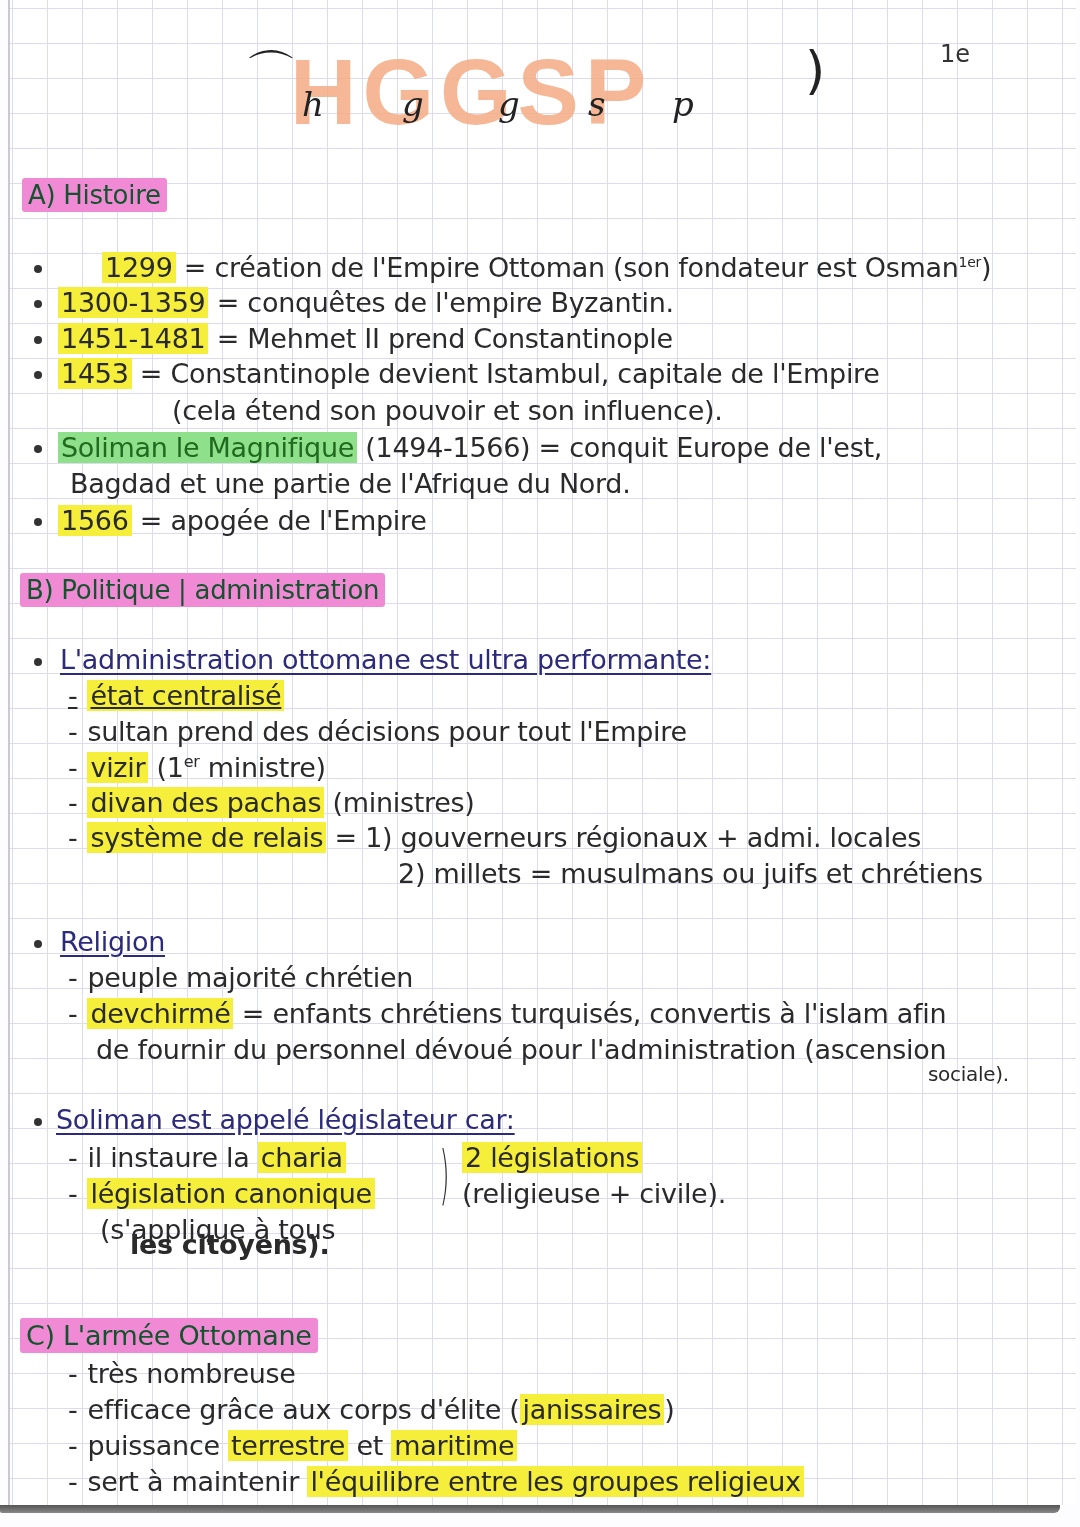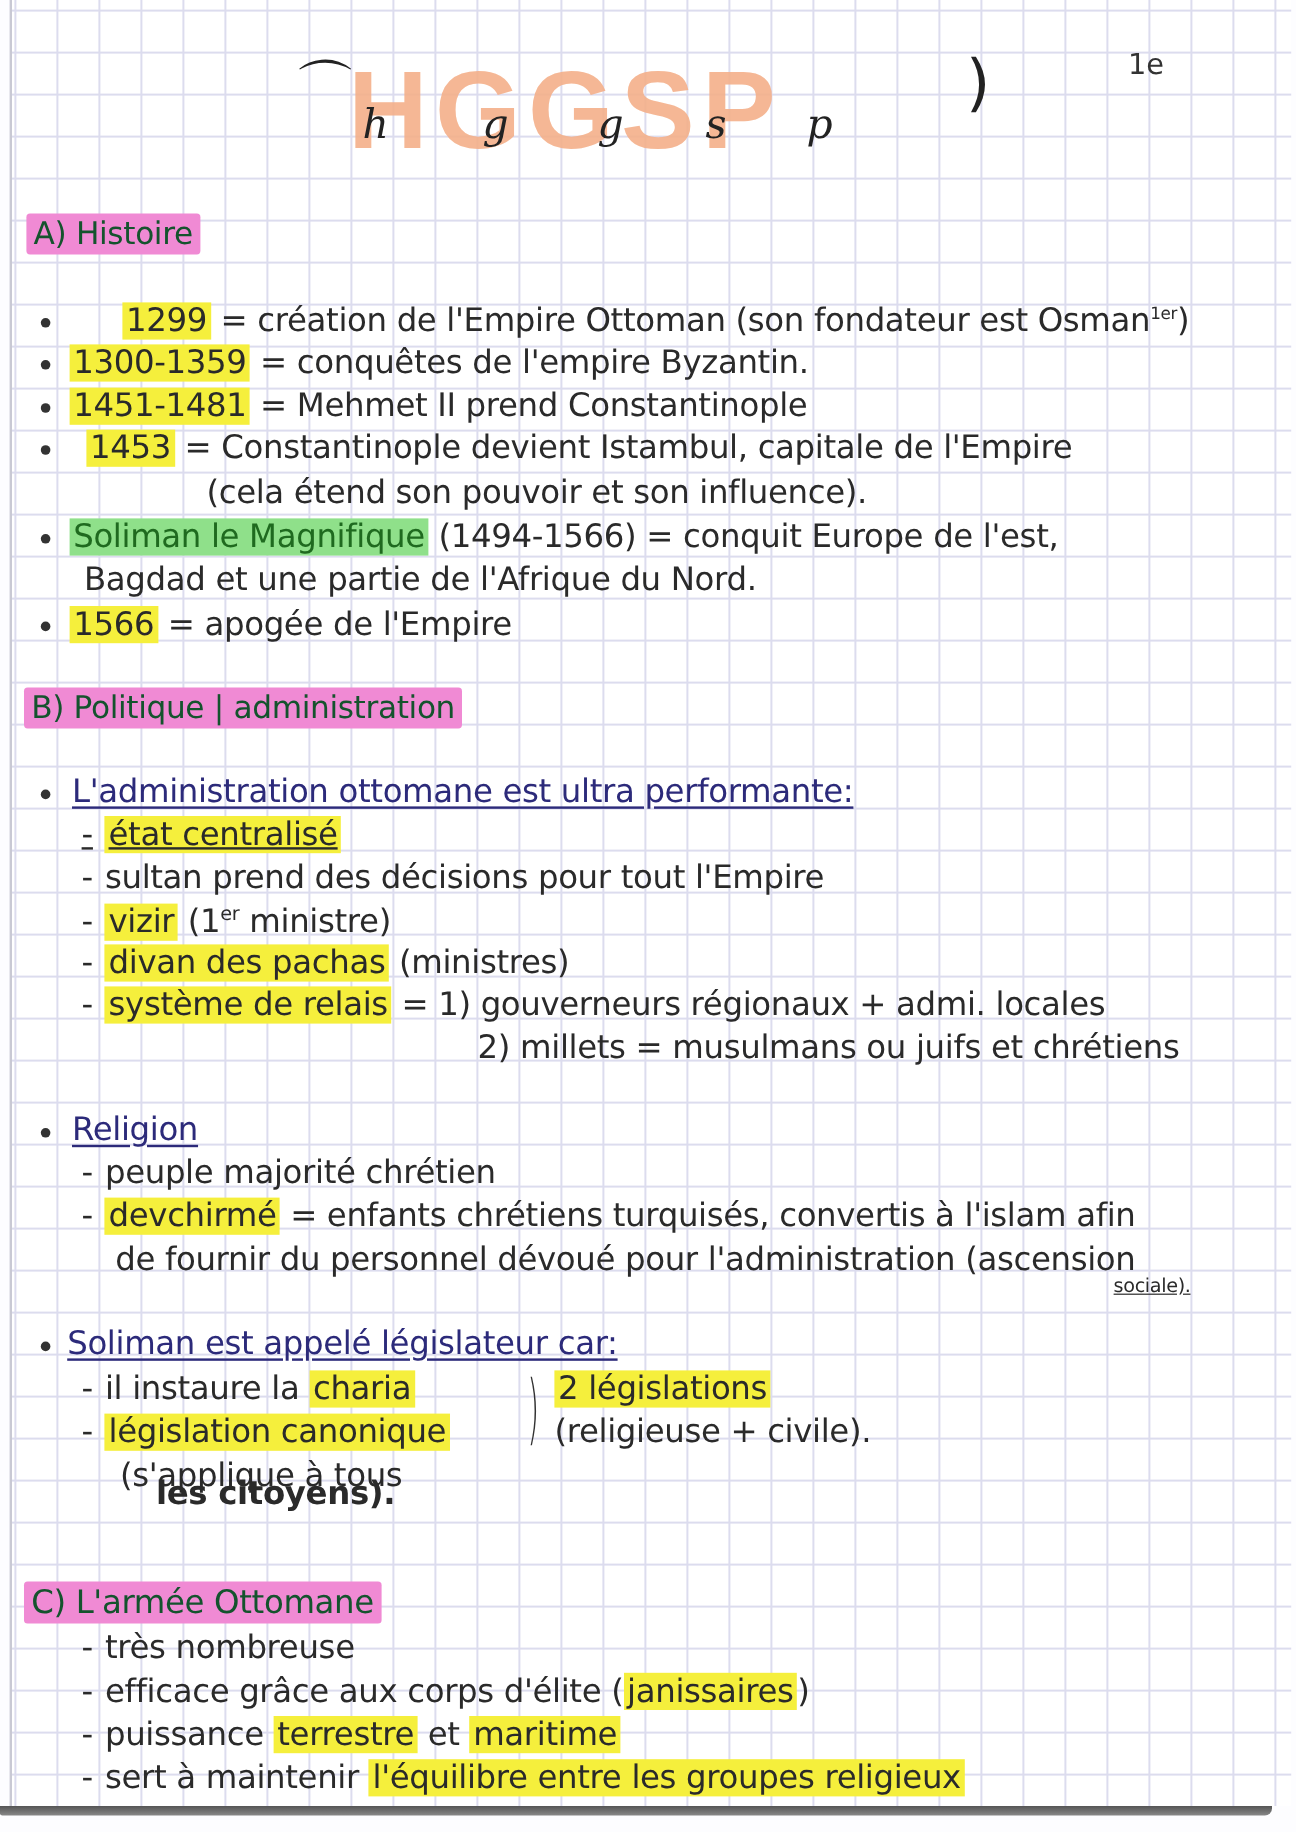--- a/index.html
+++ b/index.html
@@ -78,21 +78,21 @@
   <span>= conquêtes de l'empire Byzantin.</span>
 </div>
 
 <div class="bullet" style="left:34px; top:336px;"></div>
 <div class="hand" style="left:58px; top:323px;">
   <span class="hl-yellow">1451-1481</span>
   <span>= Mehmet II prend Constantinople</span>
 </div>
 
 <div class="bullet" style="left:34px; top:371px;"></div>
-<div class="hand" style="left:72px; top:358px;">
+<div class="hand" style="left:58px; top:358px;">
   <span class="hl-yellow">1453</span>
   <span>= Constantinople devient Istambul, capitale de l'Empire</span>
 </div>
 <div class="hand" style="left:172px; top:395px;">(cela étend son pouvoir et son influence).</div>
 
 <div class="bullet" style="left:34px; top:445px;"></div>
 <div class="hand" style="left:58px; top:432px;">
   <span class="hl-green green-text">Soliman le Magnifique</span>
   <span>(1494-1566) = conquit Europe de l'est,</span>
 </div>
@@ -134,21 +134,21 @@
 <div class="bullet" style="left:34px; top:940px;"></div>
 <div class="hand blue underline" style="left:60px; top:926px;">Religion</div>
 <div class="hand" style="left:68px; top:962px;">
   <span class="dash">-</span><span>peuple majorité chrétien</span>
 </div>
 <div class="hand" style="left:68px; top:998px;">
   <span class="dash">-</span><span class="hl-yellow">devchirmé</span>
   <span>= enfants chrétiens turquisés, convertis à l'islam afin</span>
 </div>
 <div class="hand" style="left:96px; top:1034px;">de fournir du personnel dévoué pour l'administration (ascension</div>
-<div class="hand" style="left:928px; top:1062px; font-size:16px;text-decoration:underline;">sociale).</div>
+<div class="hand" style="left:928px; top:1062px; font-size:20px;">sociale).</div>
 
 <div class="bullet" style="left:34px; top:1118px;"></div>
 <div class="hand blue underline" style="left:56px; top:1104px;">Soliman est appelé législateur car:</div>
 <div class="hand" style="left:68px; top:1142px;">
   <span class="dash">-</span><span>il instaure la</span>
   <span class="hl-yellow">charia</span>
 </div>
 <div class="hand" style="left:68px; top:1178px;">
   <span class="dash">-</span><span class="hl-yellow">législation canonique</span>
 </div>

